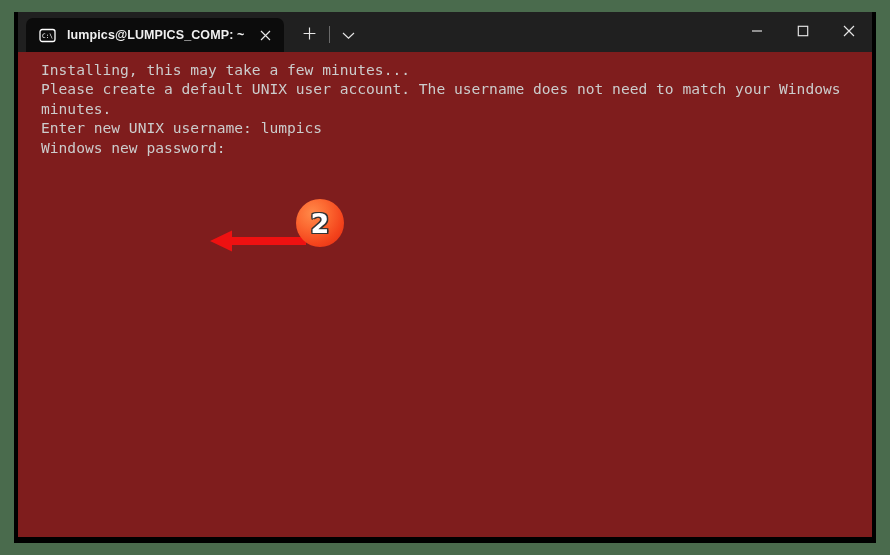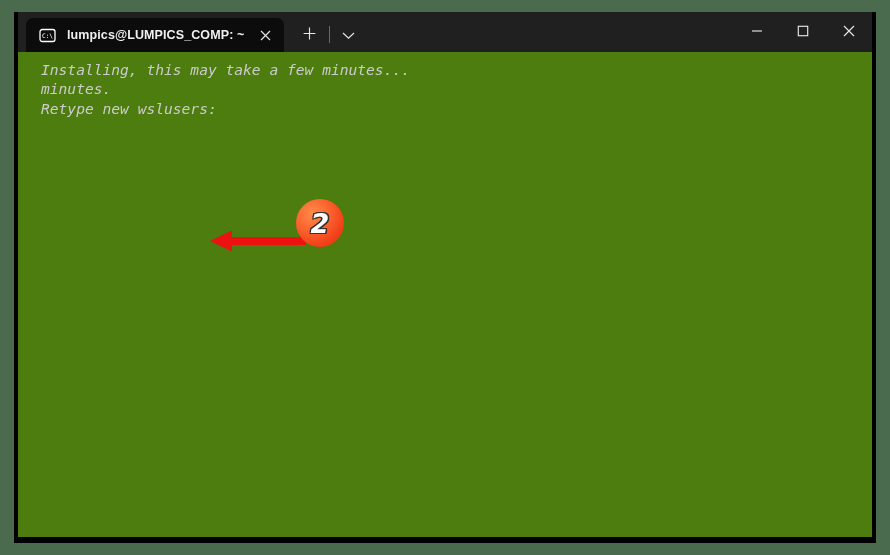--- a/index.html
+++ b/index.html
@@ -143,26 +143,25 @@
     width: 46px;
     height: 40px;
     display: flex;
     align-items: center;
     justify-content: center;
   }
 
   
   .terminal-body {
     flex: 1 1 auto;
-    background: #4d7c0f;
+    background: #7f1d1d;
     padding: 8px 0 0 23px;
     box-sizing: border-box;
     position: relative;
     overflow: hidden;
-    font-style: italic;
   }
 
   .term-line {
     color: #cccccc;
     font-family: "DejaVu Sans Mono", "Liberation Mono", monospace;
     font-size: 14.6px;
     line-height: 19.4px;
     white-space: pre;
     letter-spacing: 0px;
   }
@@ -274,22 +273,24 @@
             </svg>
           </span>
         </div>
       </div>
 
     </div>
 
     <div class="terminal-body">
 
       <div class="term-line">Installing, this may take a few minutes...</div>
+      <div class="term-line">Please create a default UNIX user account. The username does not need to match your Windows</div>
       <div class="term-line">minutes.</div>
-      <div class="term-line">Retype new wslusers: </div>
+      <div class="term-line">Enter new UNIX username: lumpics</div>
+      <div class="term-line">Windows new password: </div>
 
       <div class="callout-arrow">
         <svg width="96" height="22" viewBox="0 0 96 22">
           <path d="M0 11 L22 0.5 L22 7 L96 7 L96 15 L22 15 L22 21.5 Z" fill="#ee1111"></path>
         </svg>
       </div>
 
       <div class="callout-badge">
         <span class="callout-badge-text">2</span>
       </div>

